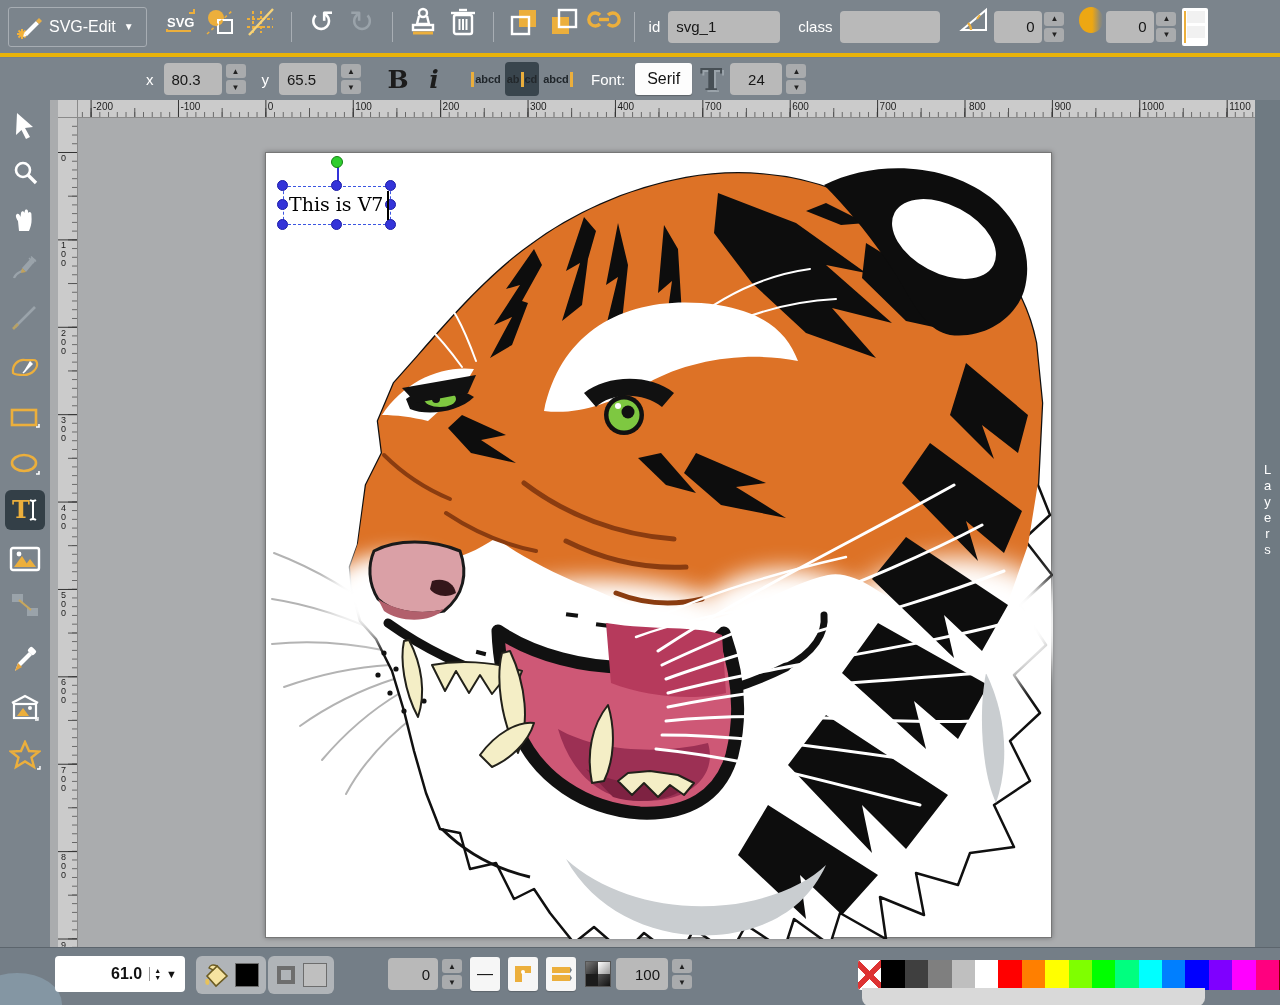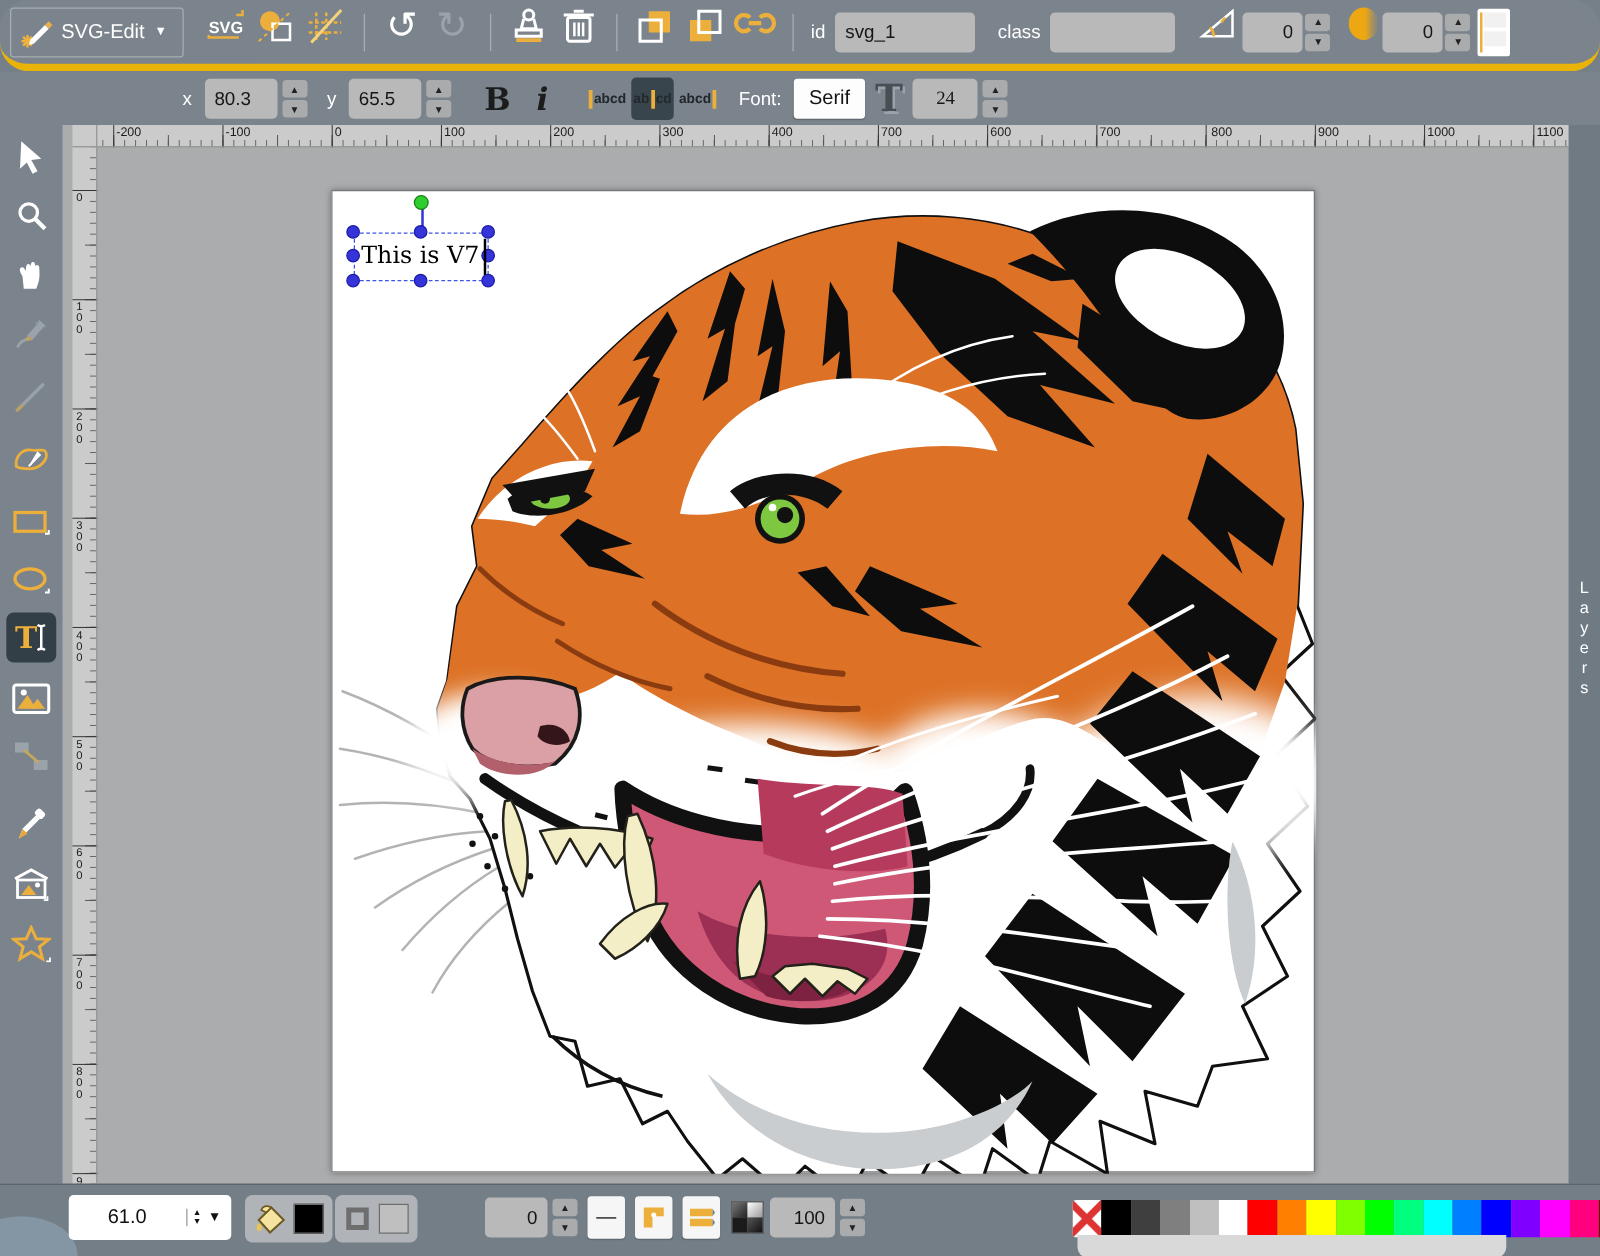--- a/index.html
+++ b/index.html
@@ -1,21 +1,21 @@
 <!DOCTYPE html>
 <html><head>
 <meta charset="utf-8">
 <style>
   html,body{margin:0;padding:0;background:#4a4a4a;}
   .stage{position:relative;width:1280px;height:1005px;background:#768089;overflow:hidden;
          font-family:"Liberation Sans",sans-serif;-webkit-font-smoothing:antialiased;}
   .stage *{box-sizing:border-box;}
 
   
-  .tb-top{position:absolute;left:0;top:0;width:1280px;height:57px;background:#7b848c;border-bottom:6px solid #eab308;border-radius:23px;}
+  .tb-top{position:absolute;left:0;top:0;width:1280px;height:57px;background:#7b848c;border-bottom:4px solid #eab308;}
   .tb-text{position:absolute;left:0;top:58px;width:1280px;height:42px;background:#7b848c;}
   .tb-bottom{position:absolute;left:0;top:947px;width:1280px;height:58px;background:#747e87;border-top:1px solid #5c656d;overflow:hidden;}
   .tb-left{position:absolute;left:0;top:100px;width:50px;height:905px;background:#7b848c;}
 
   .row{display:flex;align-items:center;height:100%;}
   .sep{width:1px;height:30px;background:#cdd2d6;opacity:.55;margin:0 10px;flex:0 0 auto;}
 
   .logo-btn{display:flex;align-items:center;gap:6px;height:40px;margin-left:8px;padding:0 12px 0 8px;
             border:1px solid #a7adb3;border-radius:3px;color:#fff;font-size:16px;cursor:pointer;flex:0 0 auto;}
   .logo-btn .caret{font-size:10px;margin-left:2px;}
@@ -82,21 +82,21 @@
   .grip{position:absolute;left:71px;top:9px;width:12px;height:12px;margin:-6px 0 0 -6px;border-radius:50%;background:#2fce2f;border:1.5px solid #158015;}
   .caret-line{position:absolute;left:121px;top:38px;width:1.5px;height:29px;background:#000;}
 
   
   .flap{position:absolute;left:1255px;top:100px;width:25px;height:847px;background:#6f7a82;cursor:pointer;}
   .flap .ltrs{position:absolute;top:362px;left:0;width:100%;text-align:center;color:#fff;font-size:13px;line-height:16px;}
 
   
   .zoomwidget{position:absolute;left:55px;top:8px;width:130px;height:36px;background:#fff;border-radius:4px;
               display:flex;align-items:center;justify-content:flex-end;padding:0 8px;gap:5px;}
-  .zoomwidget input{width:60px;border:none;outline:none;text-align:left;font-size:16px;color:#111;font-family:"Liberation Sans",sans-serif;}
+  .zoomwidget input{width:60px;border:none;outline:none;text-align:right;font-size:16px;color:#111;font-family:"Liberation Sans",sans-serif;font-weight:bold;}
   .minispin{display:flex;flex-direction:column;font-size:7px;color:#111;line-height:7px;border-left:1px solid #999;padding-left:4px;}
   .ddcaret{font-size:11px;color:#111;}
   .cgroup{position:absolute;top:8px;height:38px;background:#b0b4b8;border-radius:6px;display:flex;align-items:center;gap:6px;padding:0 7px;}
   .swatch24{width:24px;height:24px;border:1px solid #6d6d6d;}
   .sqbtn{width:30px;height:34px;background:#f6f6f6;border-radius:3px;display:flex;align-items:center;justify-content:center;
          color:#111;font-size:16px;box-shadow:0 1px 1px rgba(0,0,0,.2);cursor:pointer;}
   .opacity-icon{width:26px;height:26px;display:grid;grid-template-columns:1fr 1fr;grid-template-rows:1fr 1fr;border:1px solid #555;}
   .palette{position:absolute;left:858px;top:12px;width:422px;height:30px;display:flex;overflow:hidden;border-radius:3px 0 0 3px;}
   .swatch{width:23.4px;height:30px;flex:0 0 auto;cursor:pointer;}
   .swatch.none{background:
@@ -281,21 +281,21 @@
         <span>cd</span>
       </div>
       <div class="anchorbtn">
         <span>abcd</span>
         <span class="bar"></span>
       </div>
 
       <span class="lab" style="margin-left:14px">Font:</span>
       <div class="whitebtn">Serif</div>
       <span class="tglyph">T</span>
-      <input class="ginput" style="width: 52px; text-align: center; font-family: Liberation Serif, serif;" value="24">
+      <input class="ginput" style="width: 52px; text-align: center;" value="24">
       <div class="spin">
           <div>▲</div>
           <div>▼</div>
         </div>
     </div>
   </div>
 
   <div class="tb-left">
     <div class="tool" style="top:6px" title="Select Tool">
       <svg width="26" height="28" viewBox="0 0 26 28">

